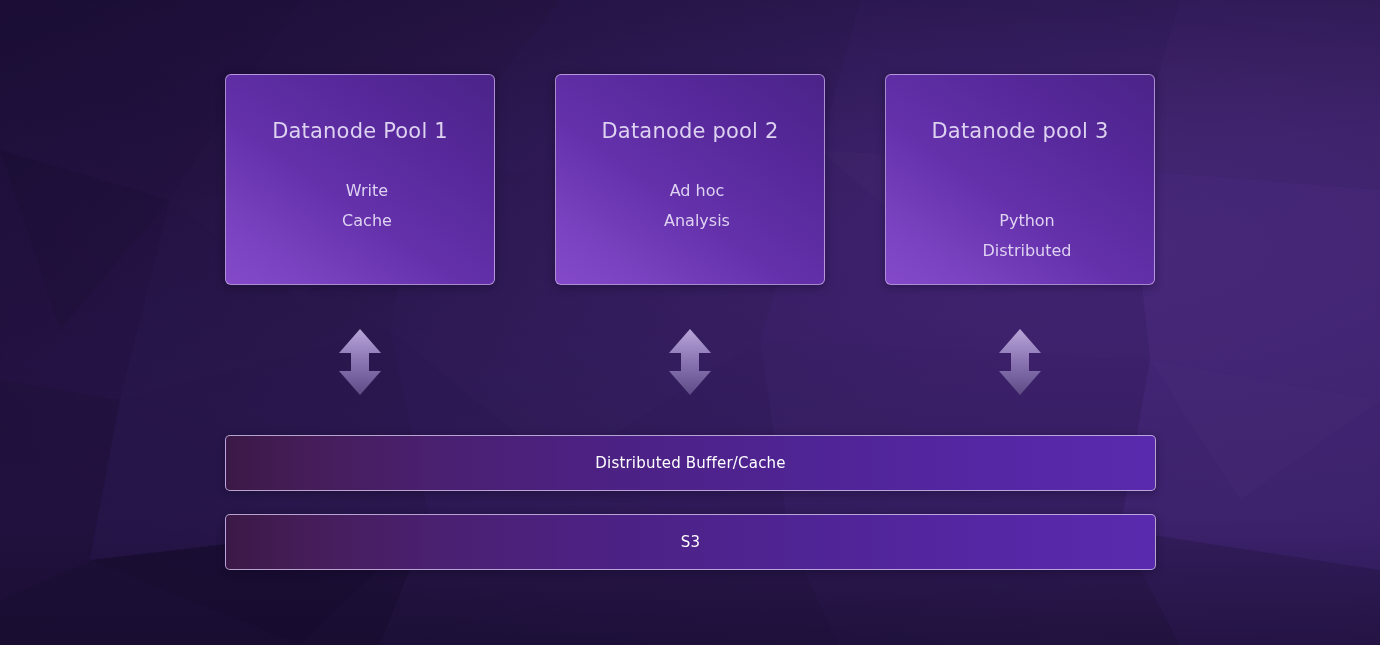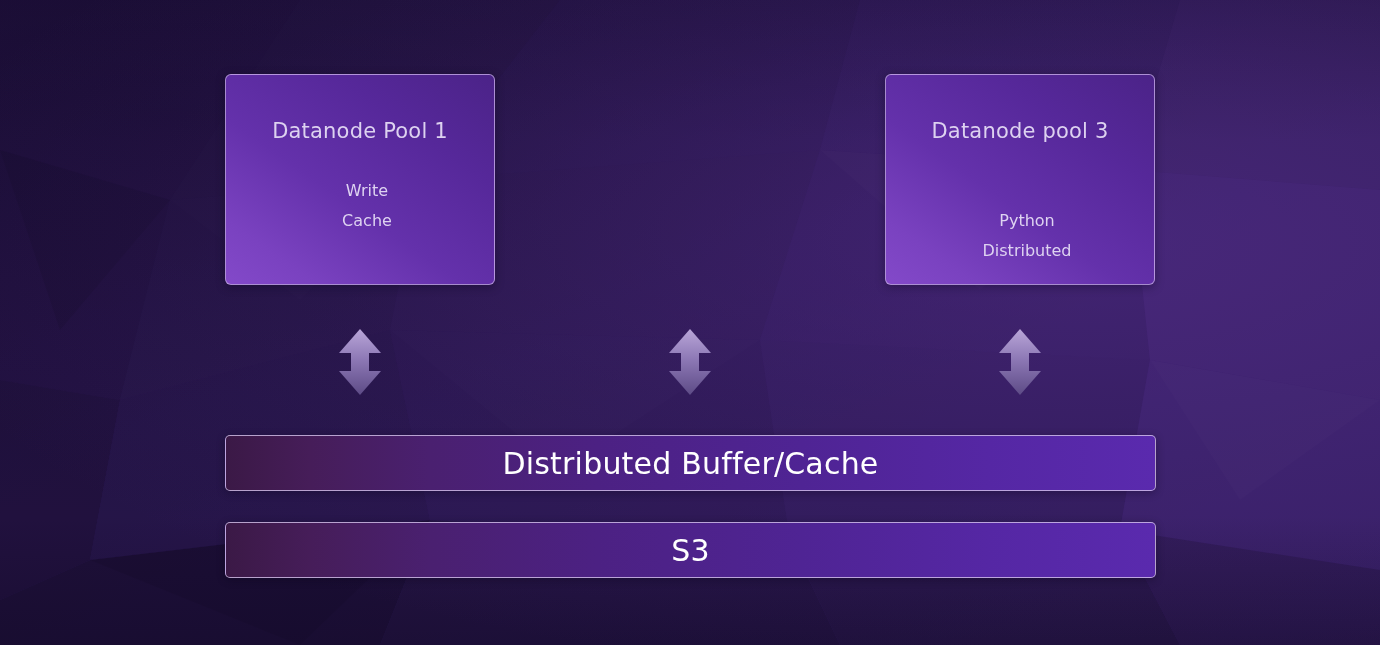--- a/index.html
+++ b/index.html
@@ -113,24 +113,24 @@
         #4f2494 62%,
         #5527a4 82%,
         #5a2aae 100%);
     box-shadow: 0 2px 9px rgba(10,4,26,0.32);
     display: flex;
     align-items: center;
     justify-content: center;
     color: #ffffff;
   }
   .wide-bar.buffer { top: 435px; }
-  .wide-bar.s3     { top: 514px; margin-top: 8px; }
+  .wide-bar.s3     { top: 514px; }
 
   .bar-label {
-    font-size: 30px;
+    font-size: 15px;
     font-weight: 400;
     letter-spacing: 0.2px;
     color: #ffffff;
     white-space: nowrap;
   }
 </style>
 </head>
 <body>
 
 <div id="canvas">
@@ -179,20 +179,27 @@
   <div id="bg-vignette"></div>
 
   <div class="pool-box p1">
     <div class="pool-title">Datanode Pool 1</div>
     <div class="pool-lines">
       <div>Write</div>
       <div>Cache</div>
     </div>
   </div>
 
+  <div class="pool-box p2">
+    <div class="pool-title">Datanode pool 2</div>
+    <div class="pool-lines">
+      <div>Ad hoc</div>
+      <div>Analysis</div>
+    </div>
+  </div>
 
   <div class="pool-box p3">
     <div class="pool-title">Datanode pool 3</div>
     <div class="pool-lines">
       <div>Python</div>
       <div>Distributed</div>
     </div>
   </div>
 
   <svg class="arrow a1" viewBox="0 0 46 68">

